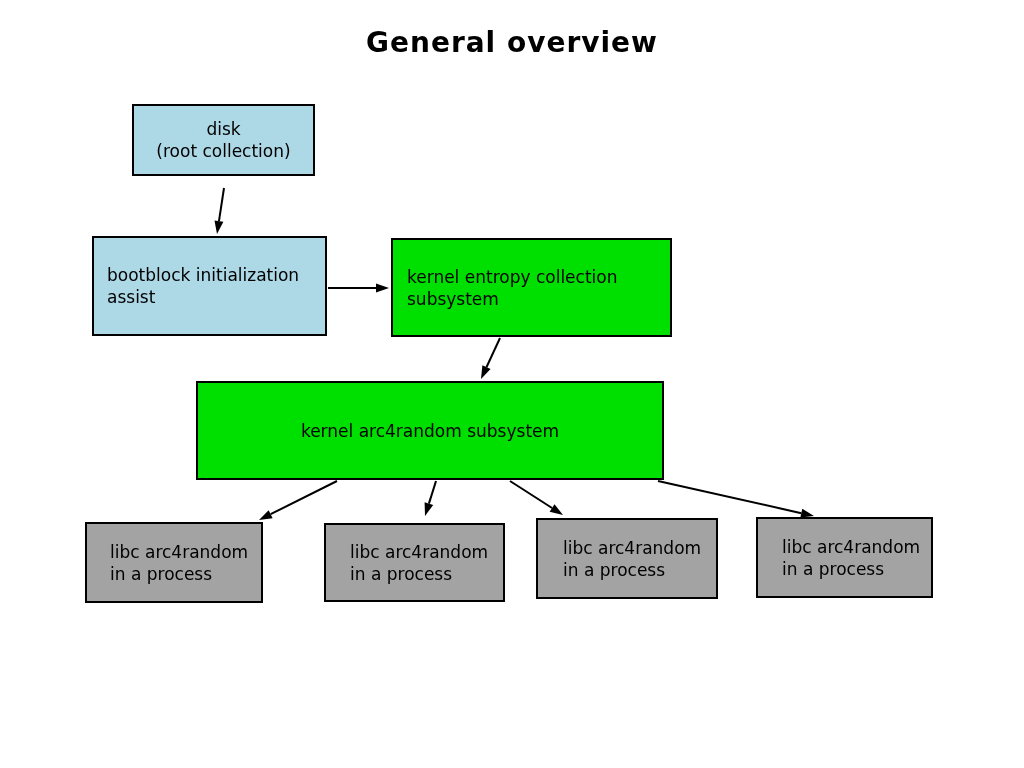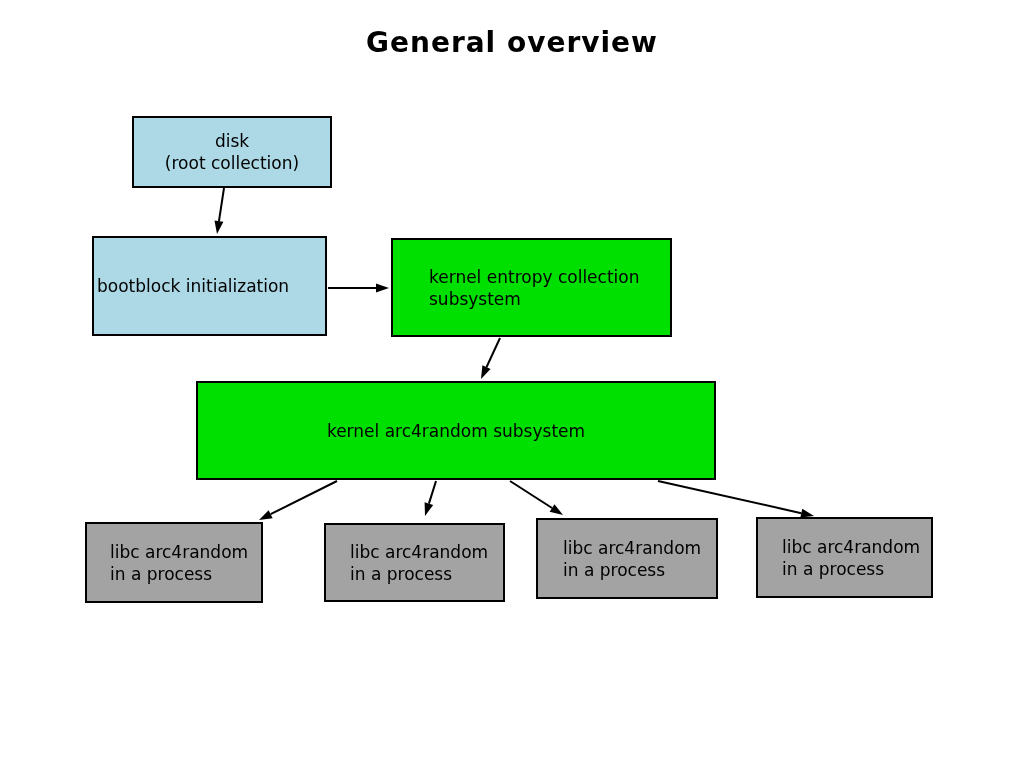--- a/index.html
+++ b/index.html
@@ -15,24 +15,24 @@
   .arrows{position:absolute;left:0;top:0;width:1024px;height:768px;}
   .node{
     position:absolute;box-sizing:border-box;border:2px solid #000;
     display:flex;flex-direction:column;justify-content:center;
     font-size:17px;line-height:22px;
   }
   .blue{background:#add8e6;}
   .green{background:#00e000;}
   .orange{background:#a3a3a3;}
   .center{text-align:center;}
-  #node-disk      {left:132px;top:116px;width:200px;height:72px;}
-  #node-bootblock {left:92px; top:236px;width:235px;height:100px;padding-left:3px;}
-  #node-entropy   {left:391px;top:238px;width:281px;height:99px; padding-left:36px;}
-  #node-arc4random{left:196px;top:381px;width:520px;height:99px;}
+  #node-disk      {left:132px;top:104px;width:183px;height:72px;}
+  #node-bootblock {left:92px; top:236px;width:235px;height:100px;padding-left:13px;}
+  #node-entropy   {left:391px;top:238px;width:281px;height:99px; padding-left:14px;}
+  #node-arc4random{left:196px;top:381px;width:468px;height:99px;}
   #node-libc1     {left:85px; top:522px;width:178px;height:81px;padding-left:23px;}
   #node-libc2     {left:324px;top:523px;width:181px;height:79px;padding-left:24px;}
   #node-libc3     {left:536px;top:518px;width:182px;height:81px;padding-left:25px;}
   #node-libc4     {left:756px;top:517px;width:177px;height:81px;padding-left:24px;}
 </style>
 </head>
 <body>
 
 <h1 class="title">General overview</h1>
 
@@ -67,20 +67,21 @@
     </g>
   </svg>
 
 <div class="node blue center" id="node-disk">
   <span>disk</span>
   <span>(root collection)</span>
 </div>
 
 <div class="node blue" id="node-bootblock">
   <span>bootblock initialization</span>
+  <span>assist</span>
 </div>
 
 <div class="node green" id="node-entropy">
   <span>kernel entropy collection</span>
   <span>subsystem</span>
 </div>
 
 <div class="node green center" id="node-arc4random">
   <span>kernel arc4random subsystem</span>
 </div>

